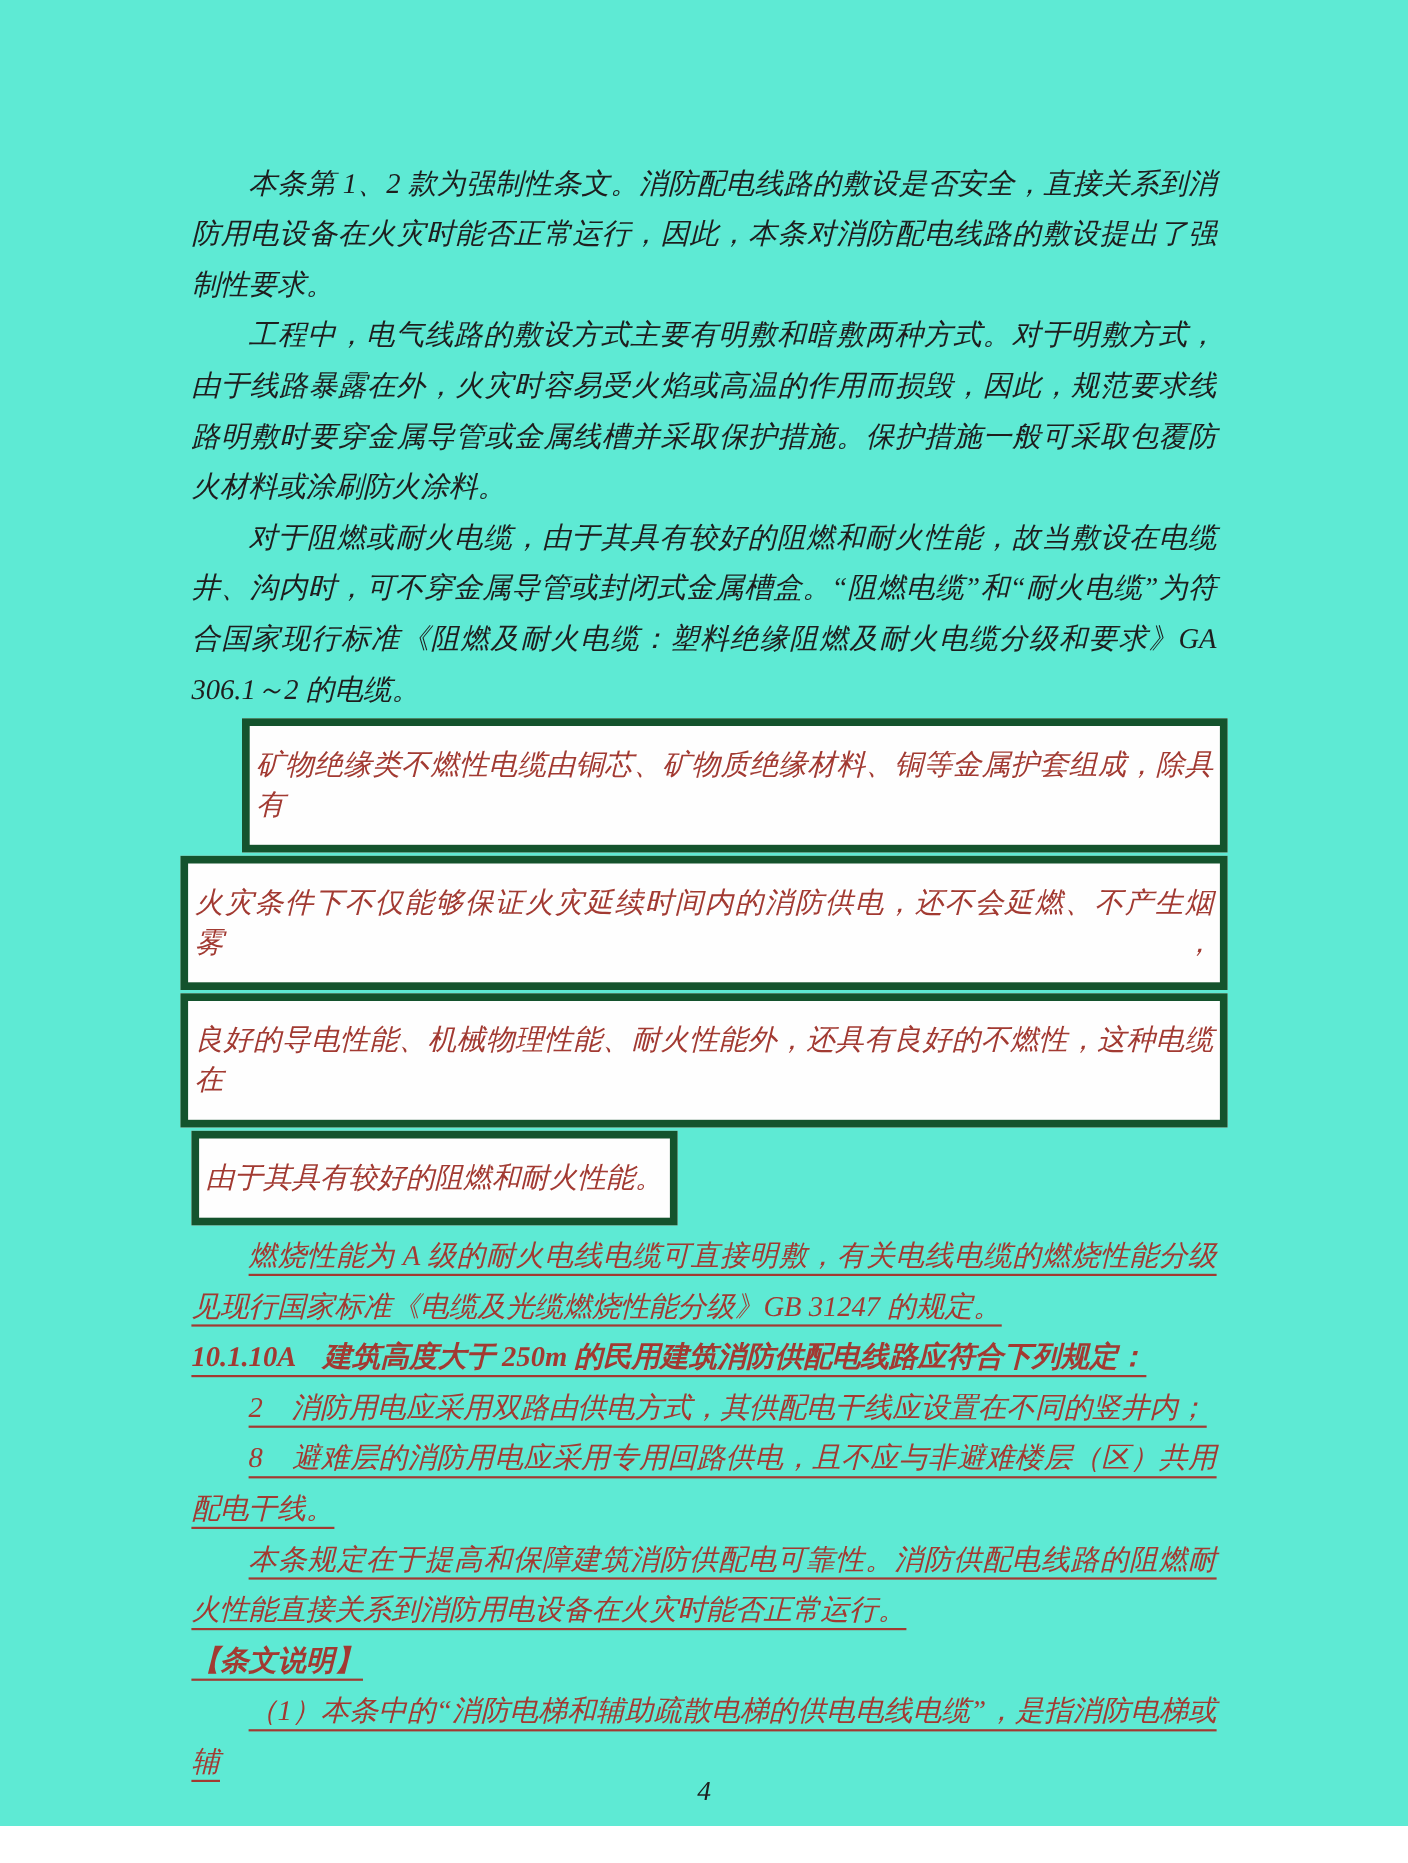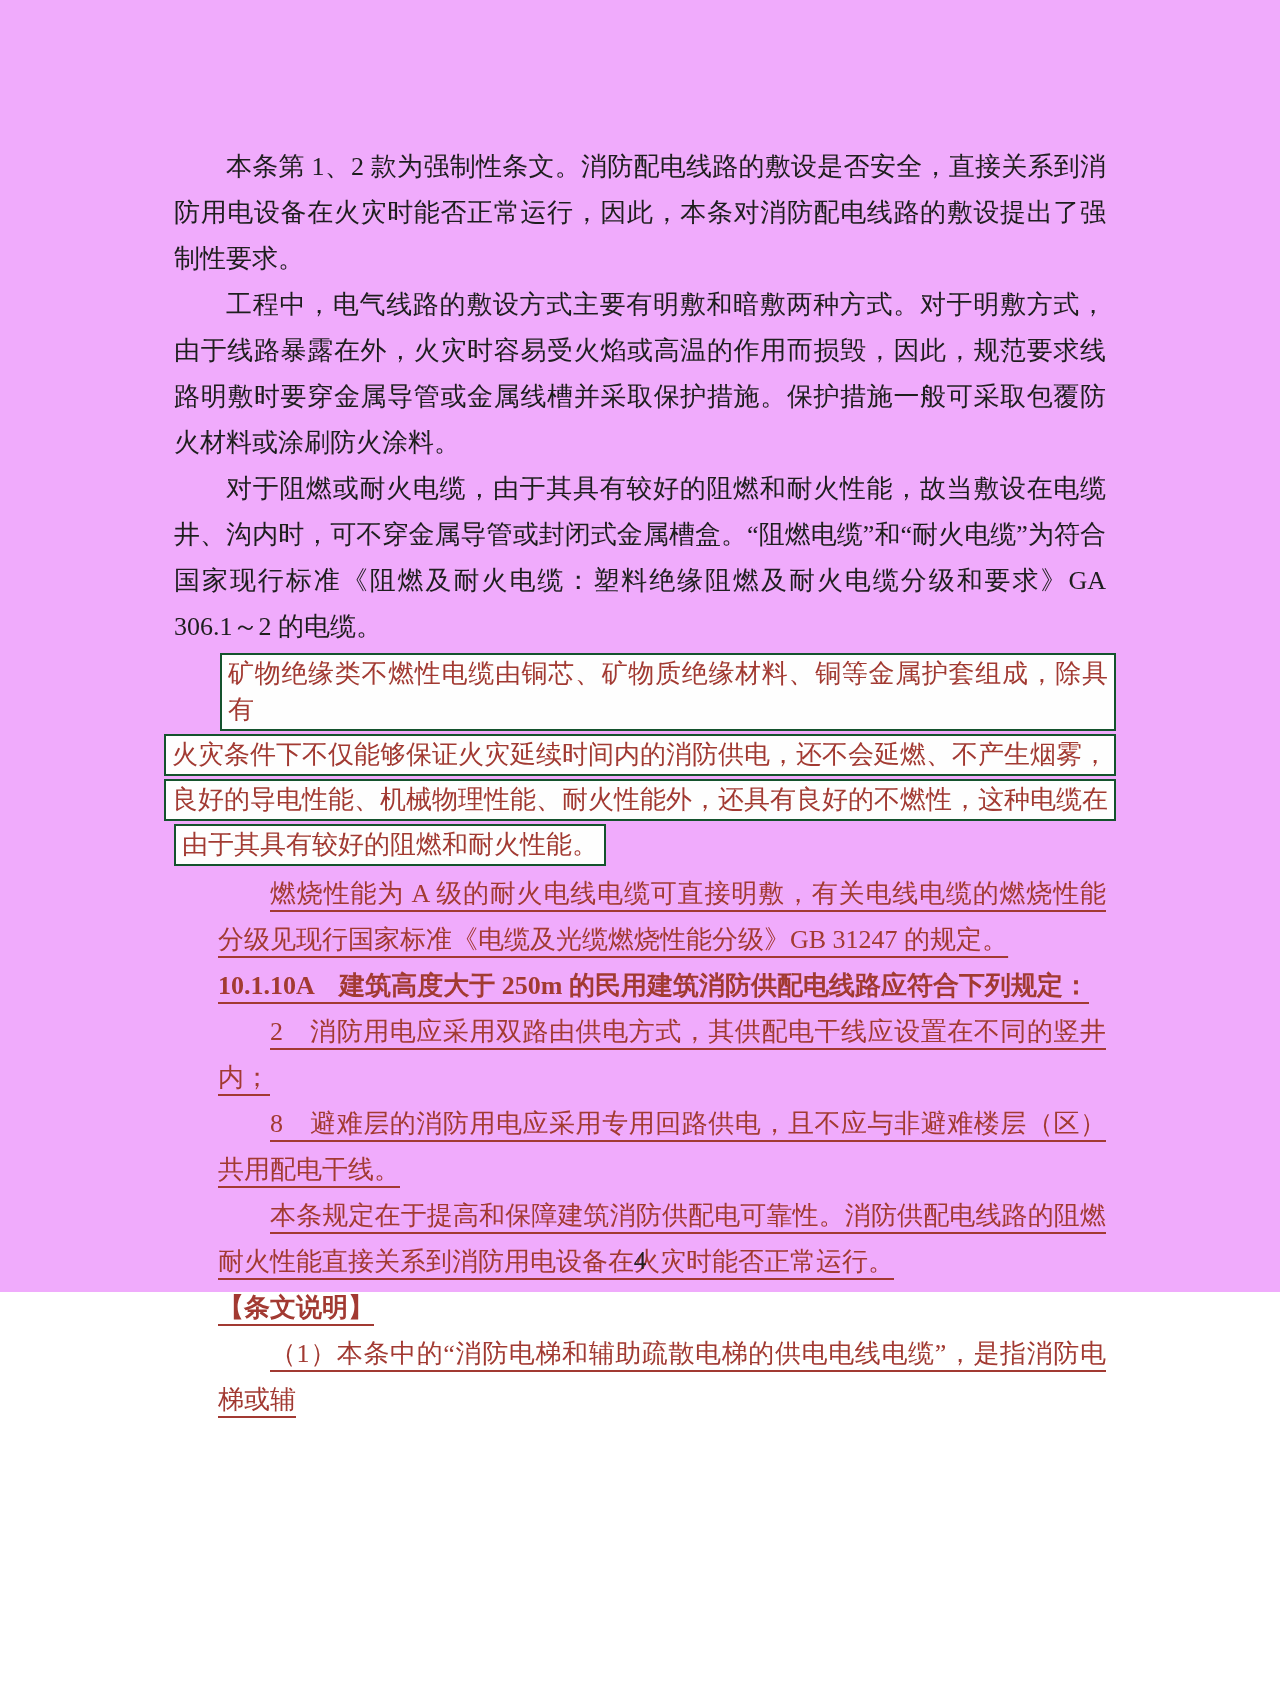--- a/index.html
+++ b/index.html
@@ -10,56 +10,57 @@
   body {
     width: 1280px;
     height: 1694px;
     font-family: "Liberation Serif", "DejaVu Serif", serif;
     position: relative;
     overflow: hidden;
   }
   .page {
     position: relative;
     width: 1280px;
-    height: 1292px;
-    background: #f0abfc;
+    height: 1660px;
+    background: #5eead4;
+    font-style: italic;
   }
   .content {
     position: absolute;
     left: 174px;
     top: 144px;
     width: 932px;
   }
   .para {
     margin: 0;
     font-size: 26px;
     line-height: 46px;
     text-align: justify;
     color: #1e1e1e;
   }
   .ind { text-indent: 2em; }
-  .red { color: #a23a32; margin-left: 44px; }
+  .red { color: #a23a32; }
   .u {
     text-decoration: underline;
     text-decoration-color: #a23a32;
     text-decoration-thickness: 2px;
     text-underline-offset: 8px;
   }
   .bold { font-weight: bold; }
 
   .boxgroup {
     margin: 3px 0 5px 0;
   }
   .boxline {
     box-sizing: border-box;
     font-size: 26px;
     line-height: 36px;
     color: #a23a32;
-    border: 2px solid #14532d;
-    padding: 1px 6px;
+    border: 7px solid #14532d;
+    padding: 18px 6px;
     margin-bottom: 3px;
     background: #fefefe;
     text-align: justify;
     text-align-last: justify;
   }
   .boxline.first {
     margin-left: 46px;
     width: 896px;
   }
   .boxline.fill {

